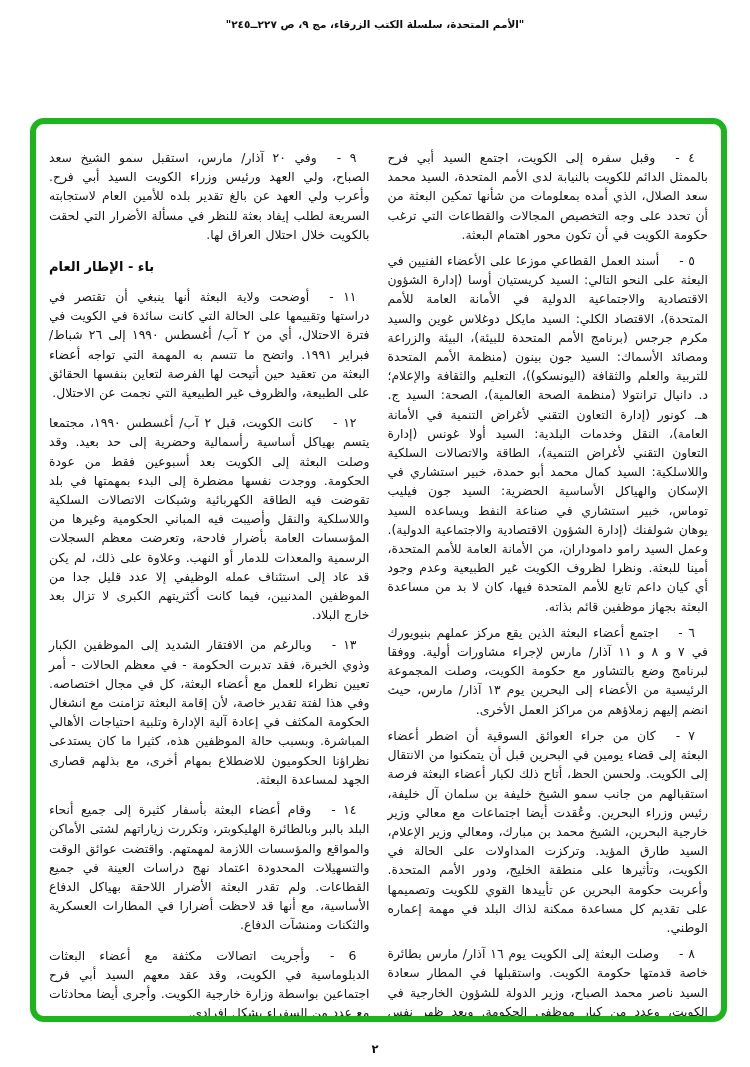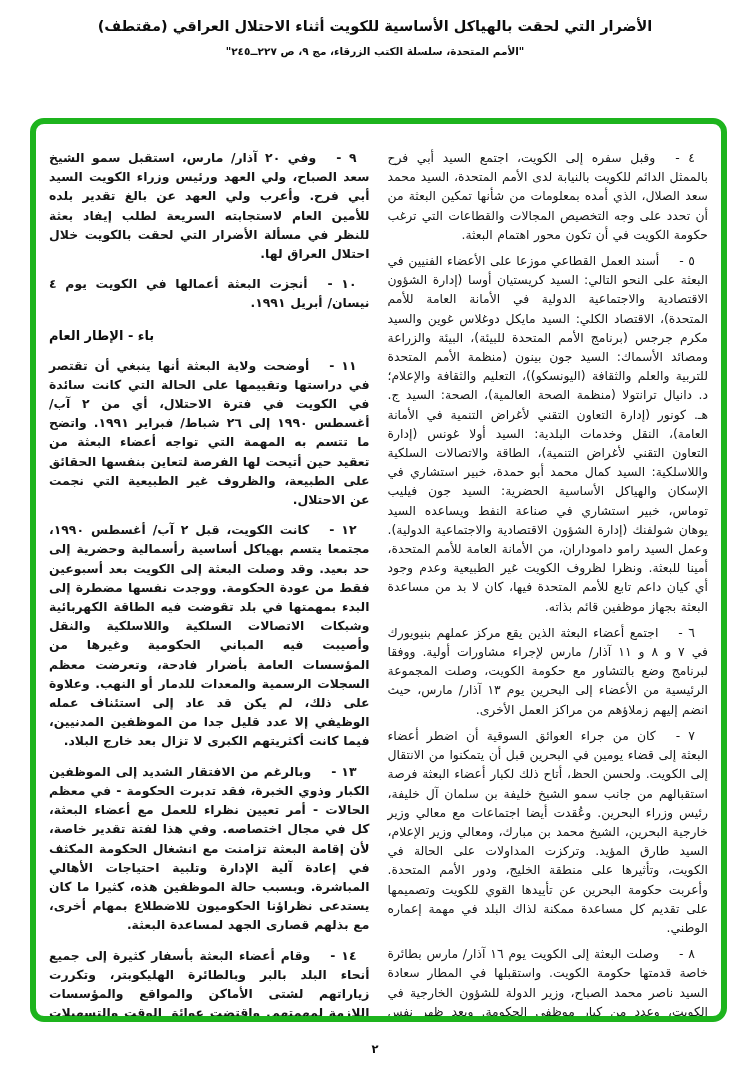--- a/index.html
+++ b/index.html
@@ -23,38 +23,37 @@
   }
   .columns{
     direction:rtl;display:flex;gap:18px;height:100%;
   }
   .col{flex:1 1 0;min-width:0;}
   .para{
     margin:0 0 7px 0;direction:rtl;text-align:justify;
     font-size:12.4px;line-height:19.2px;text-indent:13px;color:#161616;
     word-spacing:0.5px;
   }
-  .col-left .para{margin-bottom:11px;font-weight:bold;}
+  .col-left .para{margin-bottom:11px;}
   .pnum{margin-left:20px;white-space:nowrap;}
   .section-heading{
     direction:rtl;text-align:left;font-weight:bold;font-size:13px;
     margin:15px 0 13px 0;color:#0d0d0d;
   }
   .page-footer{
     position:absolute;left:0;bottom:10px;width:100%;text-align:center;
   }
   .page-number{
     font-size:11.5px;font-weight:bold;color:#0d0d0d;
   }
 </style>
 </head>
 <body>
 
 <div class="header">
-  <div class="title-line">الأضرار التي لحقت بالهياكل الأساسية للكويت أثناء الاحتلال العراقي (مقتطف)</div>
   <div class="citation">"الأمم المتحدة، سلسلة الكتب الزرقاء، مج ٩، ص ٢٢٧ــ٢٤٥"</div>
 </div>
 
 <div class="frame">
   <div class="columns">
 
     <section class="col col-right">
       <p class="para">
         <span class="pnum">٤ -</span><span>وقبل سفره إلى الكويت، اجتمع السيد أبي فرح بالممثل الدائم للكويت بالنيابة لدى الأمم المتحدة، السيد محمد سعد الصلال، الذي أمده بمعلومات من شأنها تمكين البعثة من أن تحدد على وجه التخصيص المجالات والقطاعات التي ترغب حكومة الكويت في أن تكون محور اهتمام البعثة.</span>
       </p>
@@ -69,23 +68,20 @@
       </p>
       <p class="para">
         <span class="pnum">٨ -</span><span>وصلت البعثة إلى الكويت يوم ١٦ آذار/ مارس بطائرة خاصة قدمتها حكومة الكويت. واستقبلها في المطار سعادة السيد ناصر محمد الصباح، وزير الدولة للشؤون الخارجية في الكويت، وعدد من كبار موظفي الحكومة. وبعد ظهر نفس اليوم، تداول أعضاء البعثة في برنامج عملها مع السيد عبد الله الدخيل، وزير الأشغال العامة السابق في الكويت، الذي عينته الحكومة نظيرا للسيد أبي فرح.</span>
       </p>
     </section>
 
     <section class="col col-left">
       <p class="para">
         <span class="pnum">٩ -</span><span>وفي ٢٠ آذار/ مارس، استقبل سمو الشيخ سعد الصباح، ولي العهد ورئيس وزراء الكويت السيد أبي فرح. وأعرب ولي العهد عن بالغ تقدير بلده للأمين العام لاستجابته السريعة لطلب إيفاد بعثة للنظر في مسألة الأضرار التي لحقت بالكويت خلال احتلال العراق لها.</span>
       </p>
-      <p class="para">
-        <span class="pnum">١٠ -</span><span>أنجزت البعثة أعمالها في الكويت يوم ٤ نيسان/ أبريل ١٩٩١.</span>
-      </p>
       <h2 class="section-heading">باء - الإطار العام</h2>
       <p class="para">
         <span class="pnum">١١ -</span><span>أوضحت ولاية البعثة أنها ينبغي أن تقتصر في دراستها وتقييمها على الحالة التي كانت سائدة في الكويت في فترة الاحتلال، أي من ٢ آب/ أغسطس ١٩٩٠ إلى ٢٦ شباط/ فبراير ١٩٩١. واتضح ما تتسم به المهمة التي تواجه أعضاء البعثة من تعقيد حين أتيحت لها الفرصة لتعاين بنفسها الحقائق على الطبيعة، والظروف غير الطبيعية التي نجمت عن الاحتلال.</span>
       </p>
       <p class="para">
         <span class="pnum">١٢ -</span><span>كانت الكويت، قبل ٢ آب/ أغسطس ١٩٩٠، مجتمعا يتسم بهياكل أساسية رأسمالية وحضرية إلى حد بعيد. وقد وصلت البعثة إلى الكويت بعد أسبوعين فقط من عودة الحكومة. ووجدت نفسها مضطرة إلى البدء بمهمتها في بلد تقوضت فيه الطاقة الكهربائية وشبكات الاتصالات السلكية واللاسلكية والنقل وأصيبت فيه المباني الحكومية وغيرها من المؤسسات العامة بأضرار فادحة، وتعرضت معظم السجلات الرسمية والمعدات للدمار أو النهب. وعلاوة على ذلك، لم يكن قد عاد إلى استئناف عمله الوظيفي إلا عدد قليل جدا من الموظفين المدنيين، فيما كانت أكثريتهم الكبرى لا تزال بعد خارج البلاد.</span>
       </p>
       <p class="para">
         <span class="pnum">١٣ -</span><span>وبالرغم من الافتقار الشديد إلى الموظفين الكبار وذوي الخبرة، فقد تدبرت الحكومة - في معظم الحالات - أمر تعيين نظراء للعمل مع أعضاء البعثة، كل في مجال اختصاصه. وفي هذا لفتة تقدير خاصة، لأن إقامة البعثة تزامنت مع انشغال الحكومة المكثف في إعادة آلية الإدارة وتلبية احتياجات الأهالي المباشرة. وبسبب حالة الموظفين هذه، كثيرا ما كان يستدعى نظراؤنا الحكوميون للاضطلاع بمهام أخرى، مع بذلهم قصارى الجهد لمساعدة البعثة.</span>
       </p>

